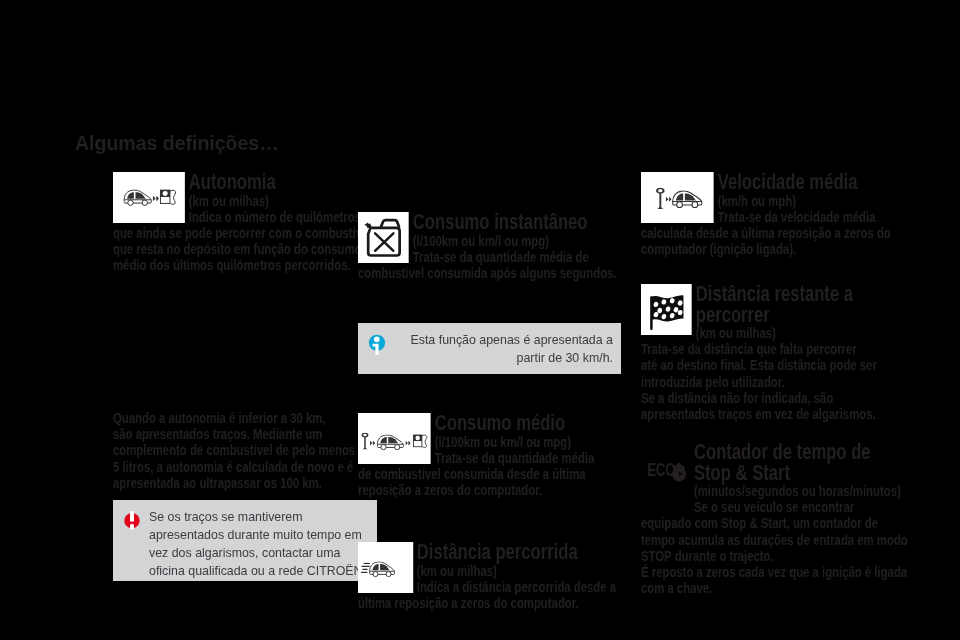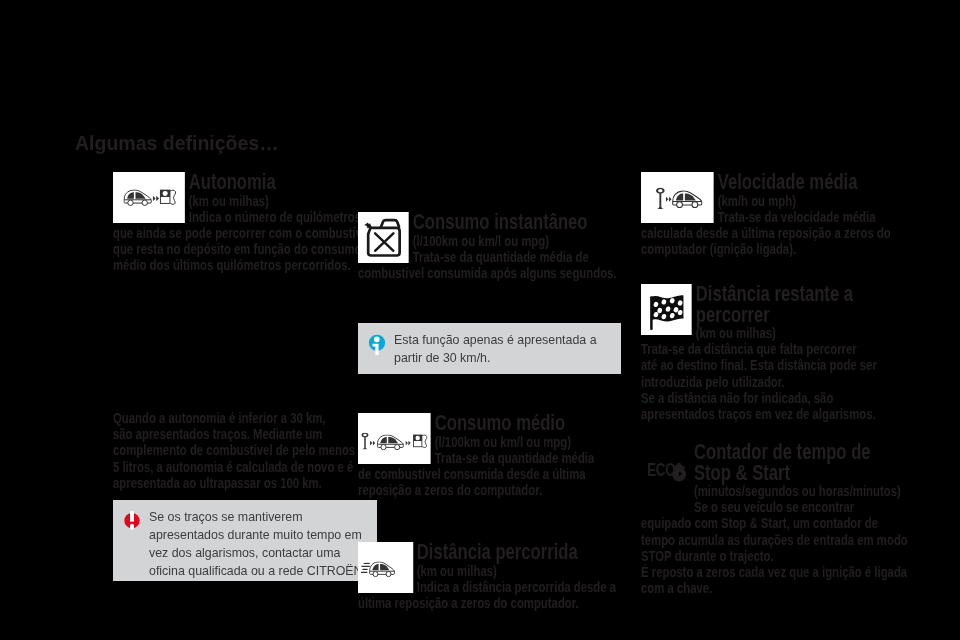--- a/index.html
+++ b/index.html
@@ -156,21 +156,21 @@
               <use href="#ic-jerrycan"></use>
             </svg>
       </div>
       <div class="h"><span>Consumo instantâneo</span></div>
       <div class="txt">(l/100km ou km/l ou mpg)</div>
       <div class="txt">Trata-se da quantidade média de
 combustível consumida após alguns segundos.</div>
     </div>
       </div>
 
-    <div class="note" style="left:0px;top:283px;width:263px;height:51px;">
+    <div class="note" style="left:0px;top:283px;width:263px;height:51px;text-align:right;">
       <svg class="nico" viewBox="0 0 40 48">
         <circle cx="20" cy="19" r="18" fill="#08a8d8"></circle>
         <circle cx="19.5" cy="11.5" r="6.2" fill="#ffffff"></circle>
         <path d="M10 21 h13.5 v25 h-7.2 v-18.8 h-6.3 z" fill="#ffffff"></path>
       </svg>
       <p>Esta função apenas é apresentada a partir de 30 km/h.</p>
     </div>
 
     <div class="scaler" style="top:372px;height:auto;">
         <div class="blk" style="top:0px;">

